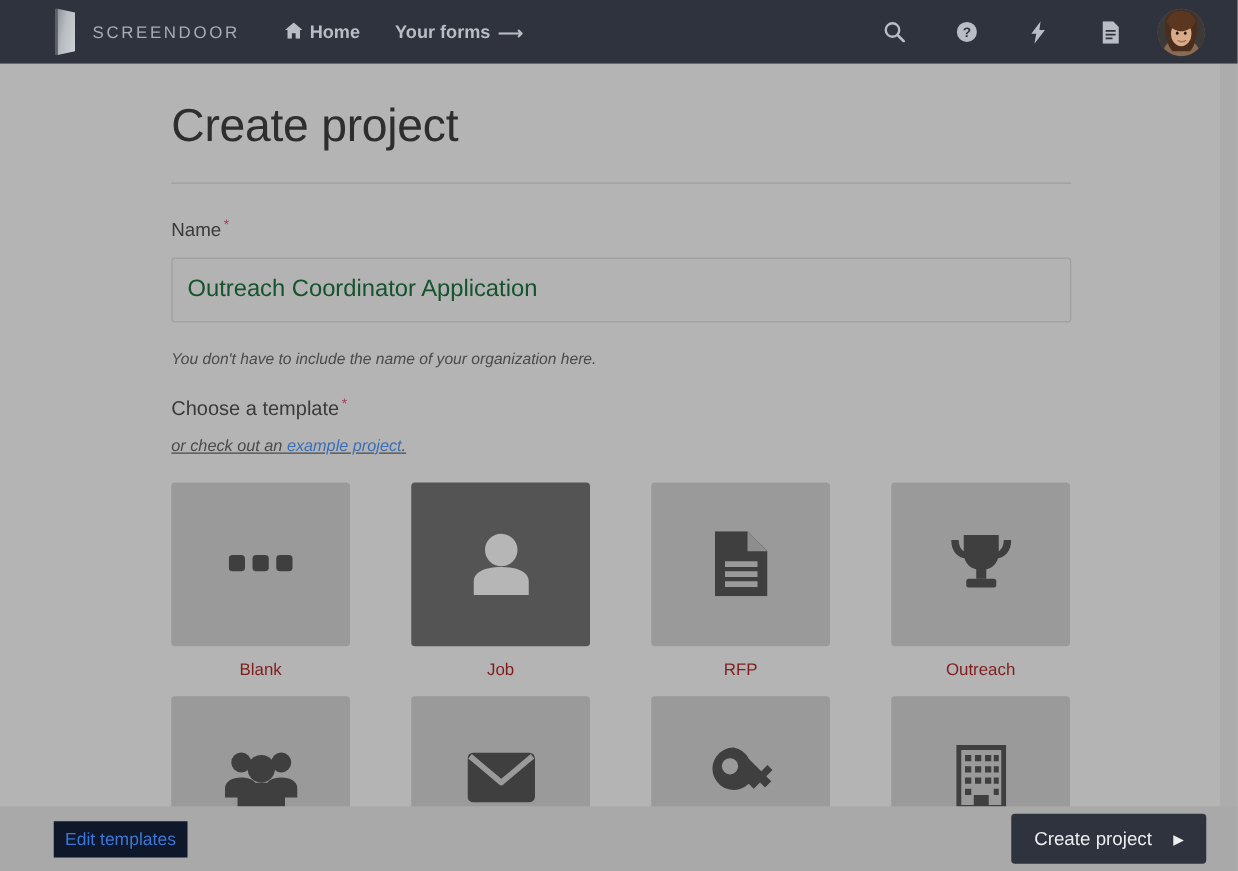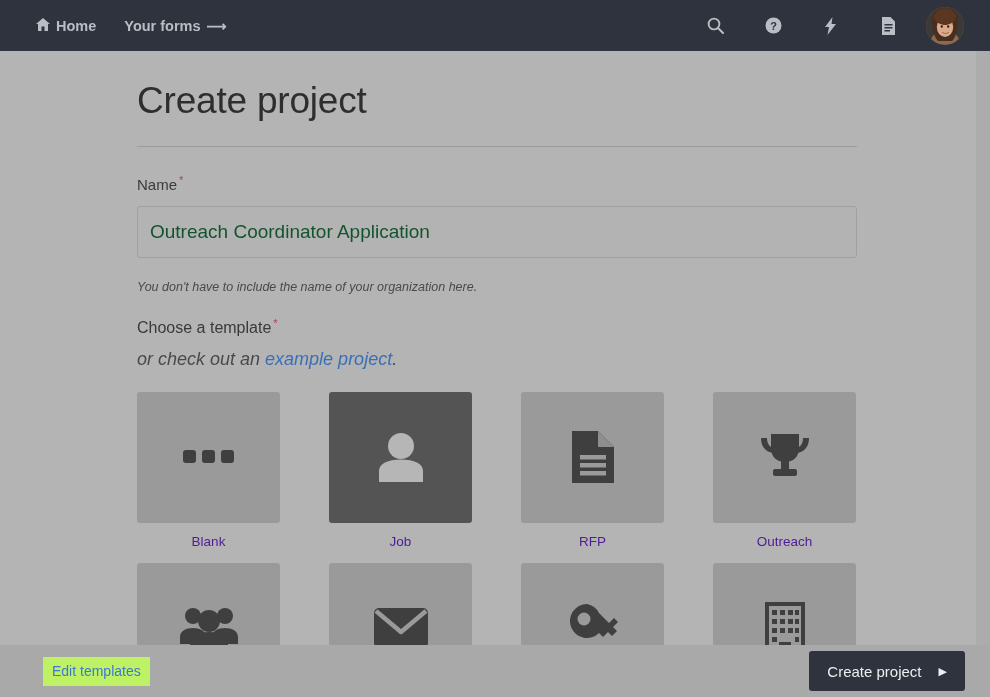--- a/index.html
+++ b/index.html
@@ -170,23 +170,24 @@
     color: #4a4a4a;
   }
 
   .section-label {
     margin-top: 23px;
     font-size: 16px;
     color: #3a3a3a;
   }
   .section-sub {
     margin-top: 12px;
-    font-size: 18px;
+    font-size: 13px;
     font-style: italic;
     color: #4a4a4a;
+    text-decoration: underline;
   }
   .link-inline {
     color: #3b6fb5;
     text-decoration: none;
     cursor: pointer;
     font-style: italic;
   }
 
   
   .tpl-grid {
@@ -207,36 +208,36 @@
     justify-content: center;
   }
   .tpl-card.selected .tpl-tile { background: #545454; }
   .tpl-tile svg { display: block; }
   .tile-ico { fill: #3f3f3f; }
   .tpl-card.selected .tile-ico { fill: #b6b6b6; }
   .tpl-name {
     margin-top: 11px;
     text-align: center;
     font-size: 13.5px;
-    color: #4c1d95;
+    color: #7f1d1d;
   }
 
   
   .footer {
     position: absolute;
     left: 0; bottom: 0;
     width: 990px;
     height: 52px;
     background: #a9a9a9;
     display: flex;
     align-items: center;
   }
   .edit-templates {
     margin-left: 43px;
-    background: #bef264;
+    background: #0f172a;
     color: #3b78d8;
     font-size: 14px;
     padding: 7px 9px 8px 9px;
     text-decoration: none;
     cursor: pointer;
     line-height: 1;
     display: inline-block;
   }
   .create-btn {
     margin-left: auto;
@@ -254,20 +255,27 @@
     gap: 17px;
     cursor: pointer;
   }
   .create-btn .caret { font-size: 11px; }
 </style>
 </head>
 <body>
 
 <div class="navbar">
 
+  <div class="brand">
+    <div class="door-logo">
+      <div class="door-jamb"></div>
+      <div class="door-face"></div>
+    </div>
+    <span class="brand-name">SCREENDOOR</span>
+  </div>
 
   <div class="nav-links">
     <a class="nav-link">
       <span class="home-ico">
         <svg width="14" height="13" viewBox="0 0 14 13">
             <path fill="#b9bdc4" d="M7 0L0 6h2v7h3.5V8.5h3V13H12V6h2z"></path>
           </svg>
       </span>
       <span>Home</span>
     </a>

